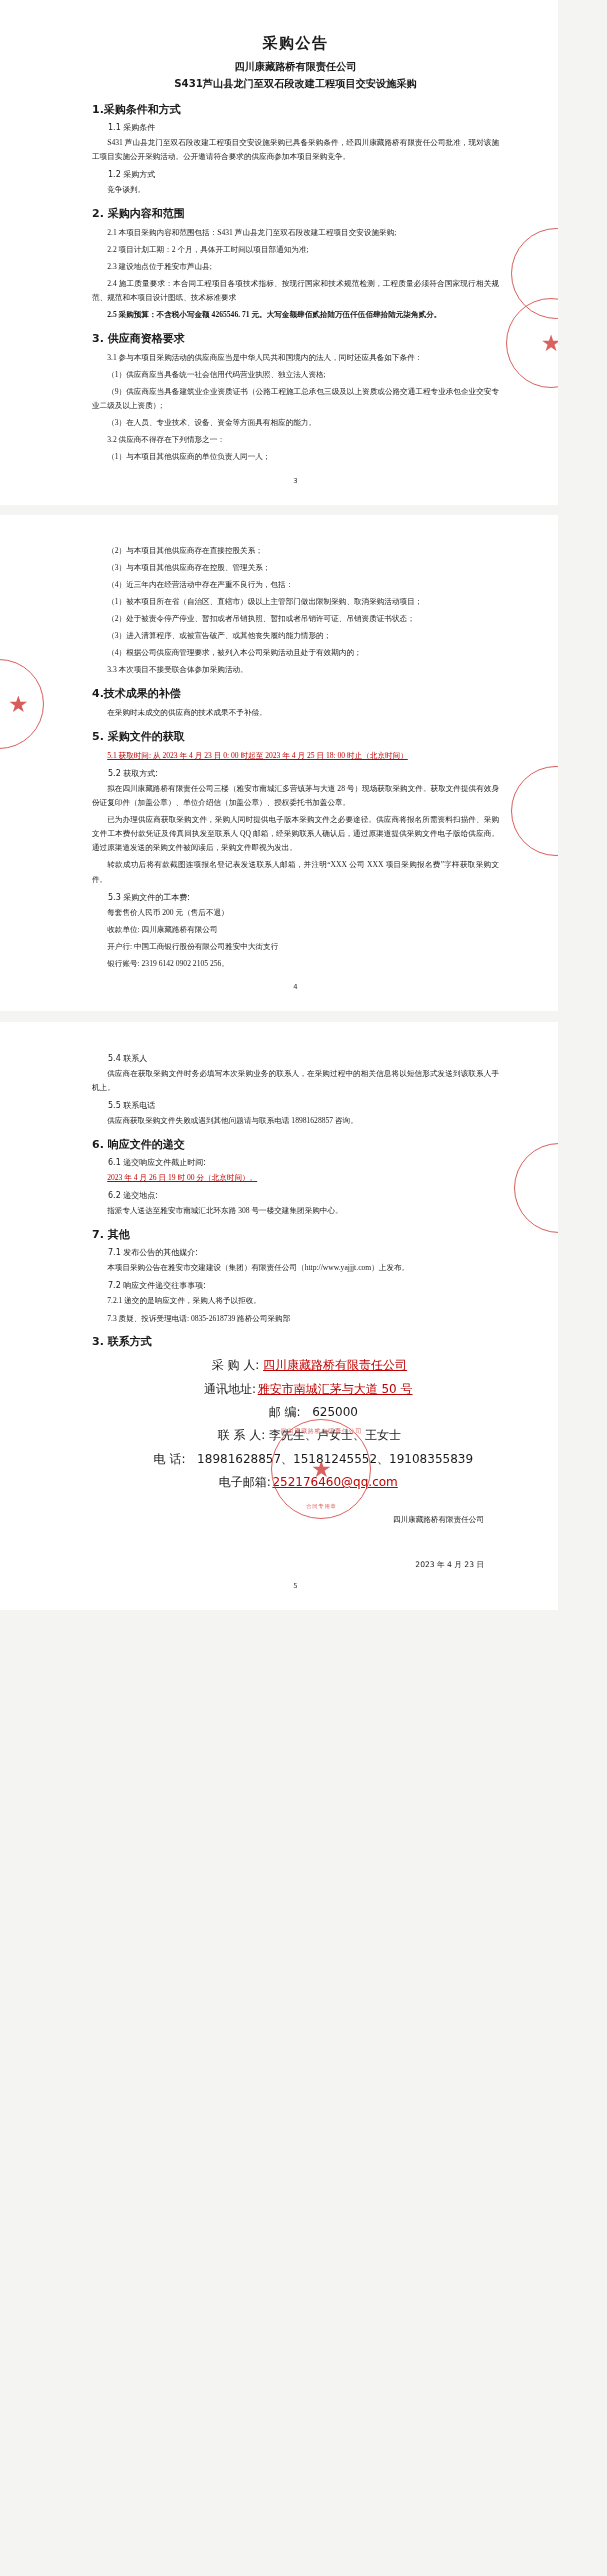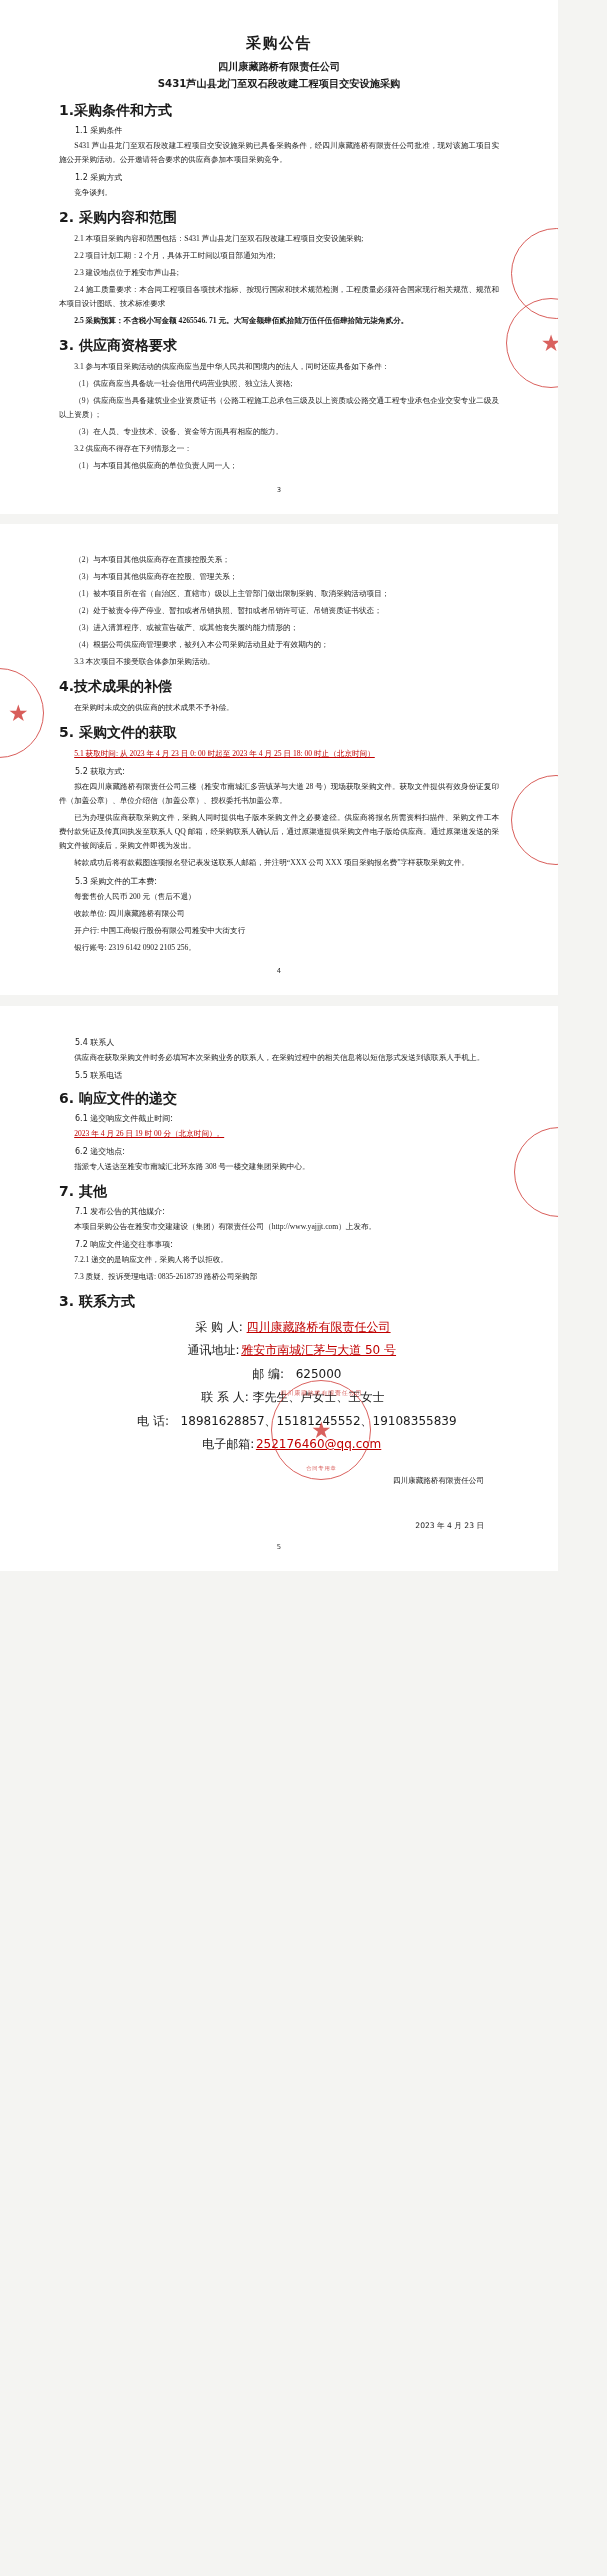--- a/index.html
+++ b/index.html
@@ -13,21 +13,21 @@
   .doc {
     width: 607px;
     margin: 0 auto;
     position: relative;
   }
   .page {
     position: relative;
     width: 558px;
     background: #ffffff;
     overflow: hidden;
-    padding: 26px 59px 20px 59px;
+    padding: 26px 59px 20px 92px;
   }
   .page + .page { margin-top: 10.6px; }
 
   .title-main {
     text-align: center;
     font-size: 15px;
     font-weight: bold;
     letter-spacing: 1.5px;
     margin: 7.6px 0 7.6px 0;
   }
@@ -37,21 +37,21 @@
     font-weight: bold;
     margin: 1.5px 0 3px 0;
   }
   .title-sub2 {
     text-align: center;
     font-size: 10.2px;
     font-weight: bold;
     margin: 1.5px 0 10.6px 0;
   }
   .h1 {
-    font-size: 14px;
+    font-size: 11px;
     font-weight: bold;
     margin: 8.4px 0 5.3px 0;
   }
   .h2 {
     font-size: 8px;
     margin: 5.3px 0 3px 0;
   }
   p.body {
     font-size: 7.6px;
     line-height: 1.85;
@@ -169,20 +169,21 @@
     </div>
     <div class="seal seal-round" style="right:-38px; top:298px;">
       <div class="seal-star">★</div>
     </div>
   </div>
 
   <div class="page">
 
     <p class="body">（2）与本项目其他供应商存在直接控股关系；</p>
     <p class="body">（3）与本项目其他供应商存在控股、管理关系；</p>
+    <p class="body">（4）近三年内在经营活动中存在严重不良行为，包括：</p>
     <p class="body">（1）被本项目所在省（自治区、直辖市）级以上主管部门做出限制采购、取消采购活动项目；</p>
     <p class="body">（2）处于被责令停产停业、暂扣或者吊销执照、暂扣或者吊销许可证、吊销资质证书状态；</p>
     <p class="body">（3）进入清算程序、或被宣告破产、或其他丧失履约能力情形的；</p>
     <p class="body">（4）根据公司供应商管理要求，被列入本公司采购活动且处于有效期内的；</p>
     <p class="body">3.3 本次项目不接受联合体参加采购活动。</p>
 
     <div class="h1">4.技术成果的补偿</div>
     <p class="body">在采购时未成交的供应商的技术成果不予补偿。</p>
 
     <div class="h1">5. 采购文件的获取</div>
@@ -206,20 +207,21 @@
     <div class="seal-edge" style="right:-43px; top:251px; width:90px; height:90px;">
       <div class="inner" style="writing-mode:vertical-rl; padding:12px 0 0 4.6px;">四川康藏路桥有限责任公司</div>
     </div>
   </div>
 
   <div class="page">
 
     <div class="h2" style="text-indent:2em">5.4 联系人</div>
     <p class="body">供应商在获取采购文件时务必填写本次采购业务的联系人，在采购过程中的相关信息将以短信形式发送到该联系人手机上。</p>
     <div class="h2" style="text-indent:2em">5.5 联系电话</div>
+    <p class="body">供应商获取采购文件失败或遇到其他问题请与联系电话 18981628857 咨询。</p>
 
     <div class="h1">6. 响应文件的递交</div>
     <div class="h2" style="text-indent:2em">6.1 递交响应文件截止时间:</div>
     <p class="body red-u">2023 年 4 月 26 日 19 时 00 分（北京时间）。</p>
     <div class="h2" style="text-indent:2em">6.2 递交地点:</div>
     <p class="body">指派专人送达至雅安市南城汇北环东路 308 号一楼交建集团采购中心。</p>
 
     <div class="h1">7. 其他</div>
     <div class="h2" style="text-indent:2em">7.1 发布公告的其他媒介:</div>
     <p class="body">本项目采购公告在雅安市交建建设（集团）有限责任公司（http://www.yajjjt.com）上发布。</p>

